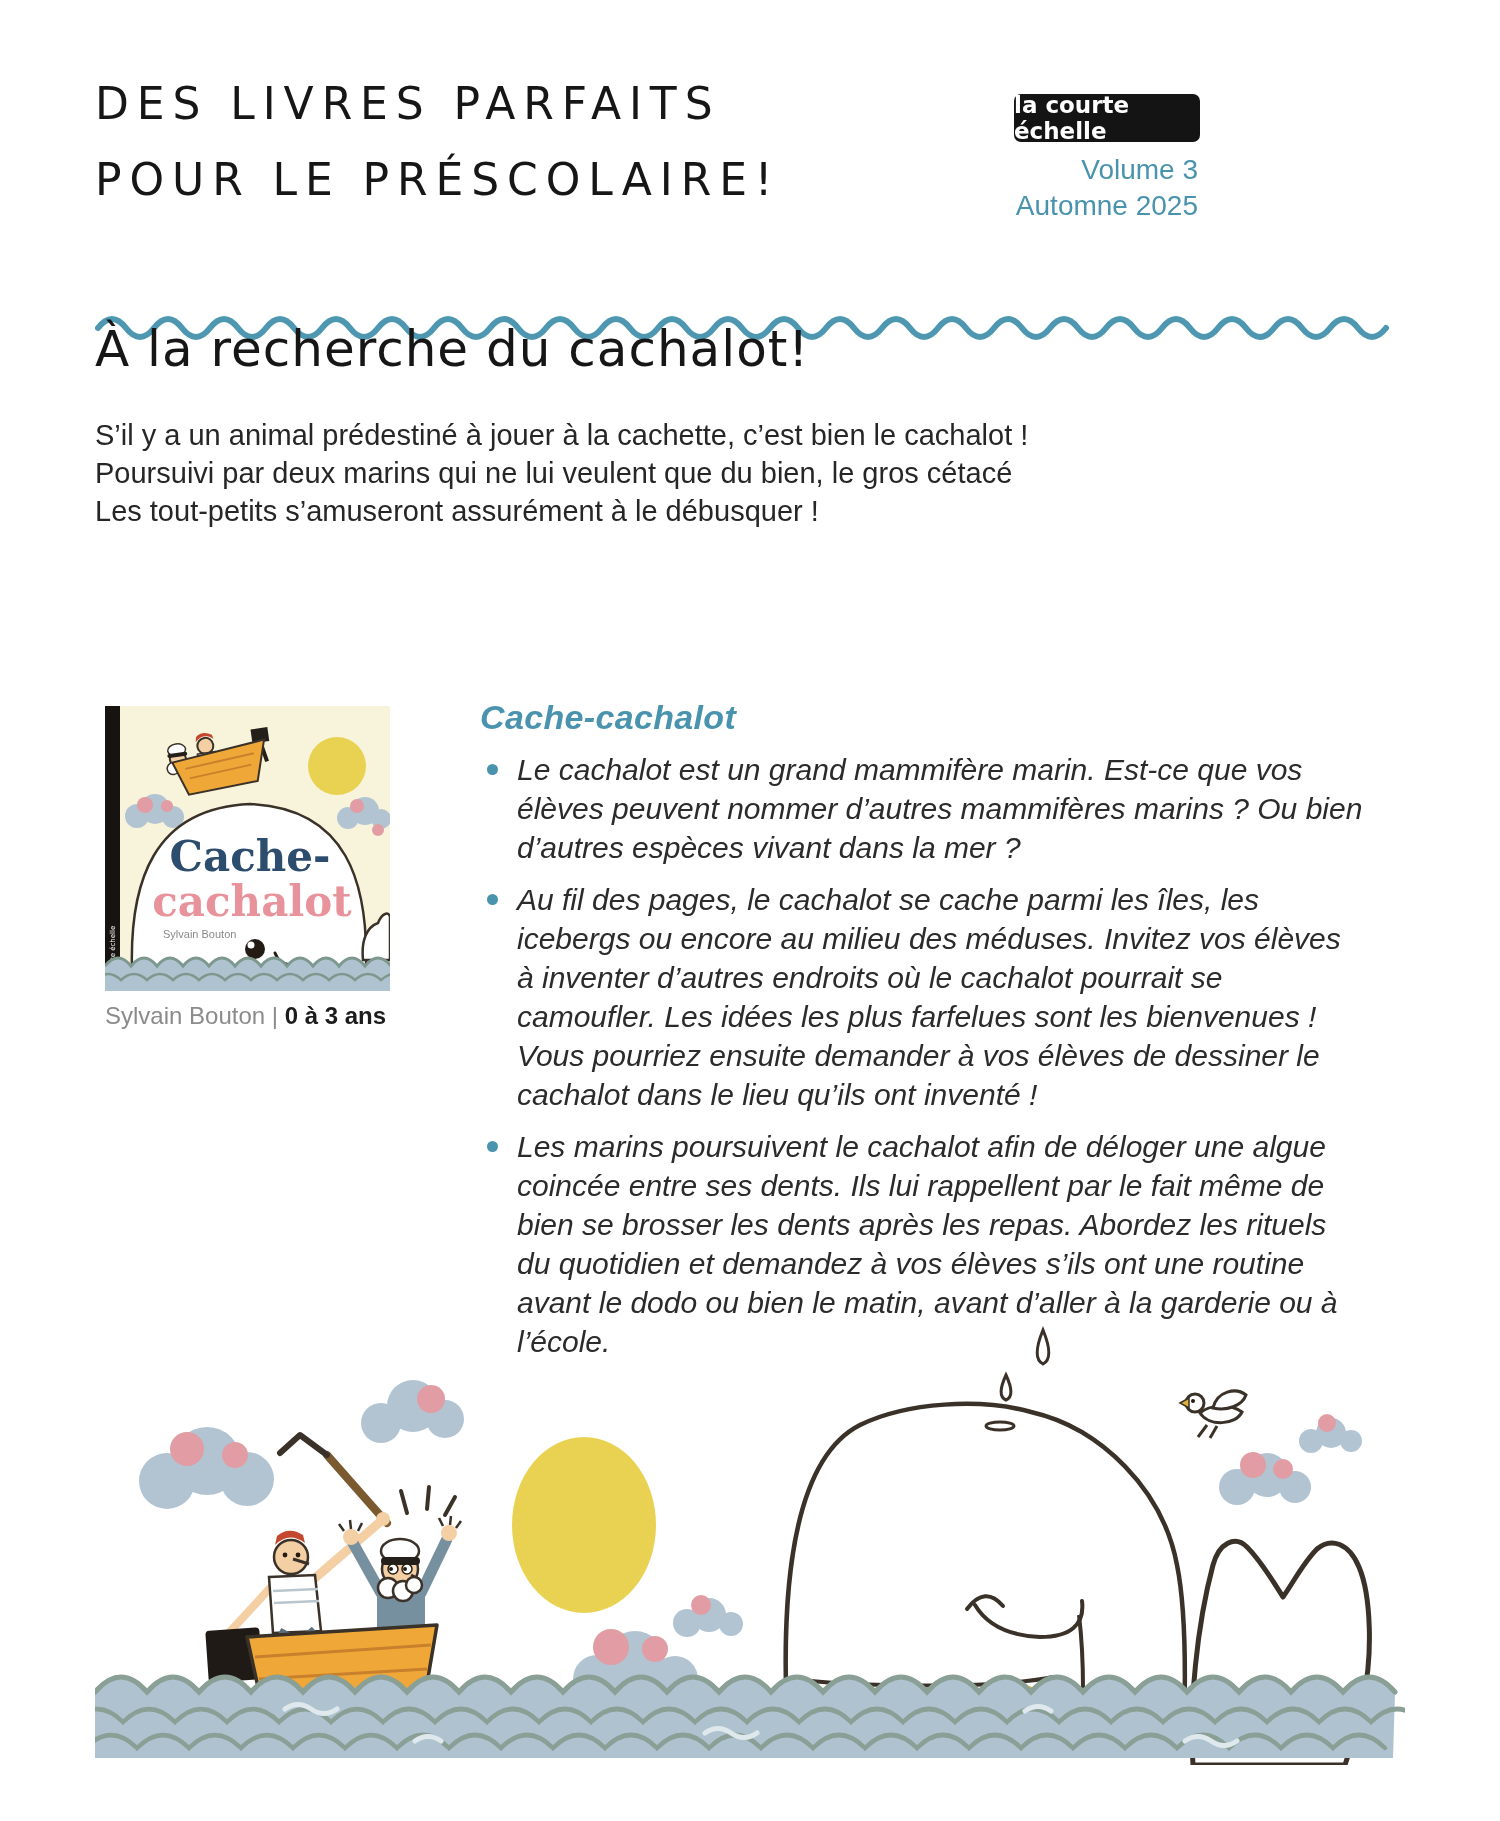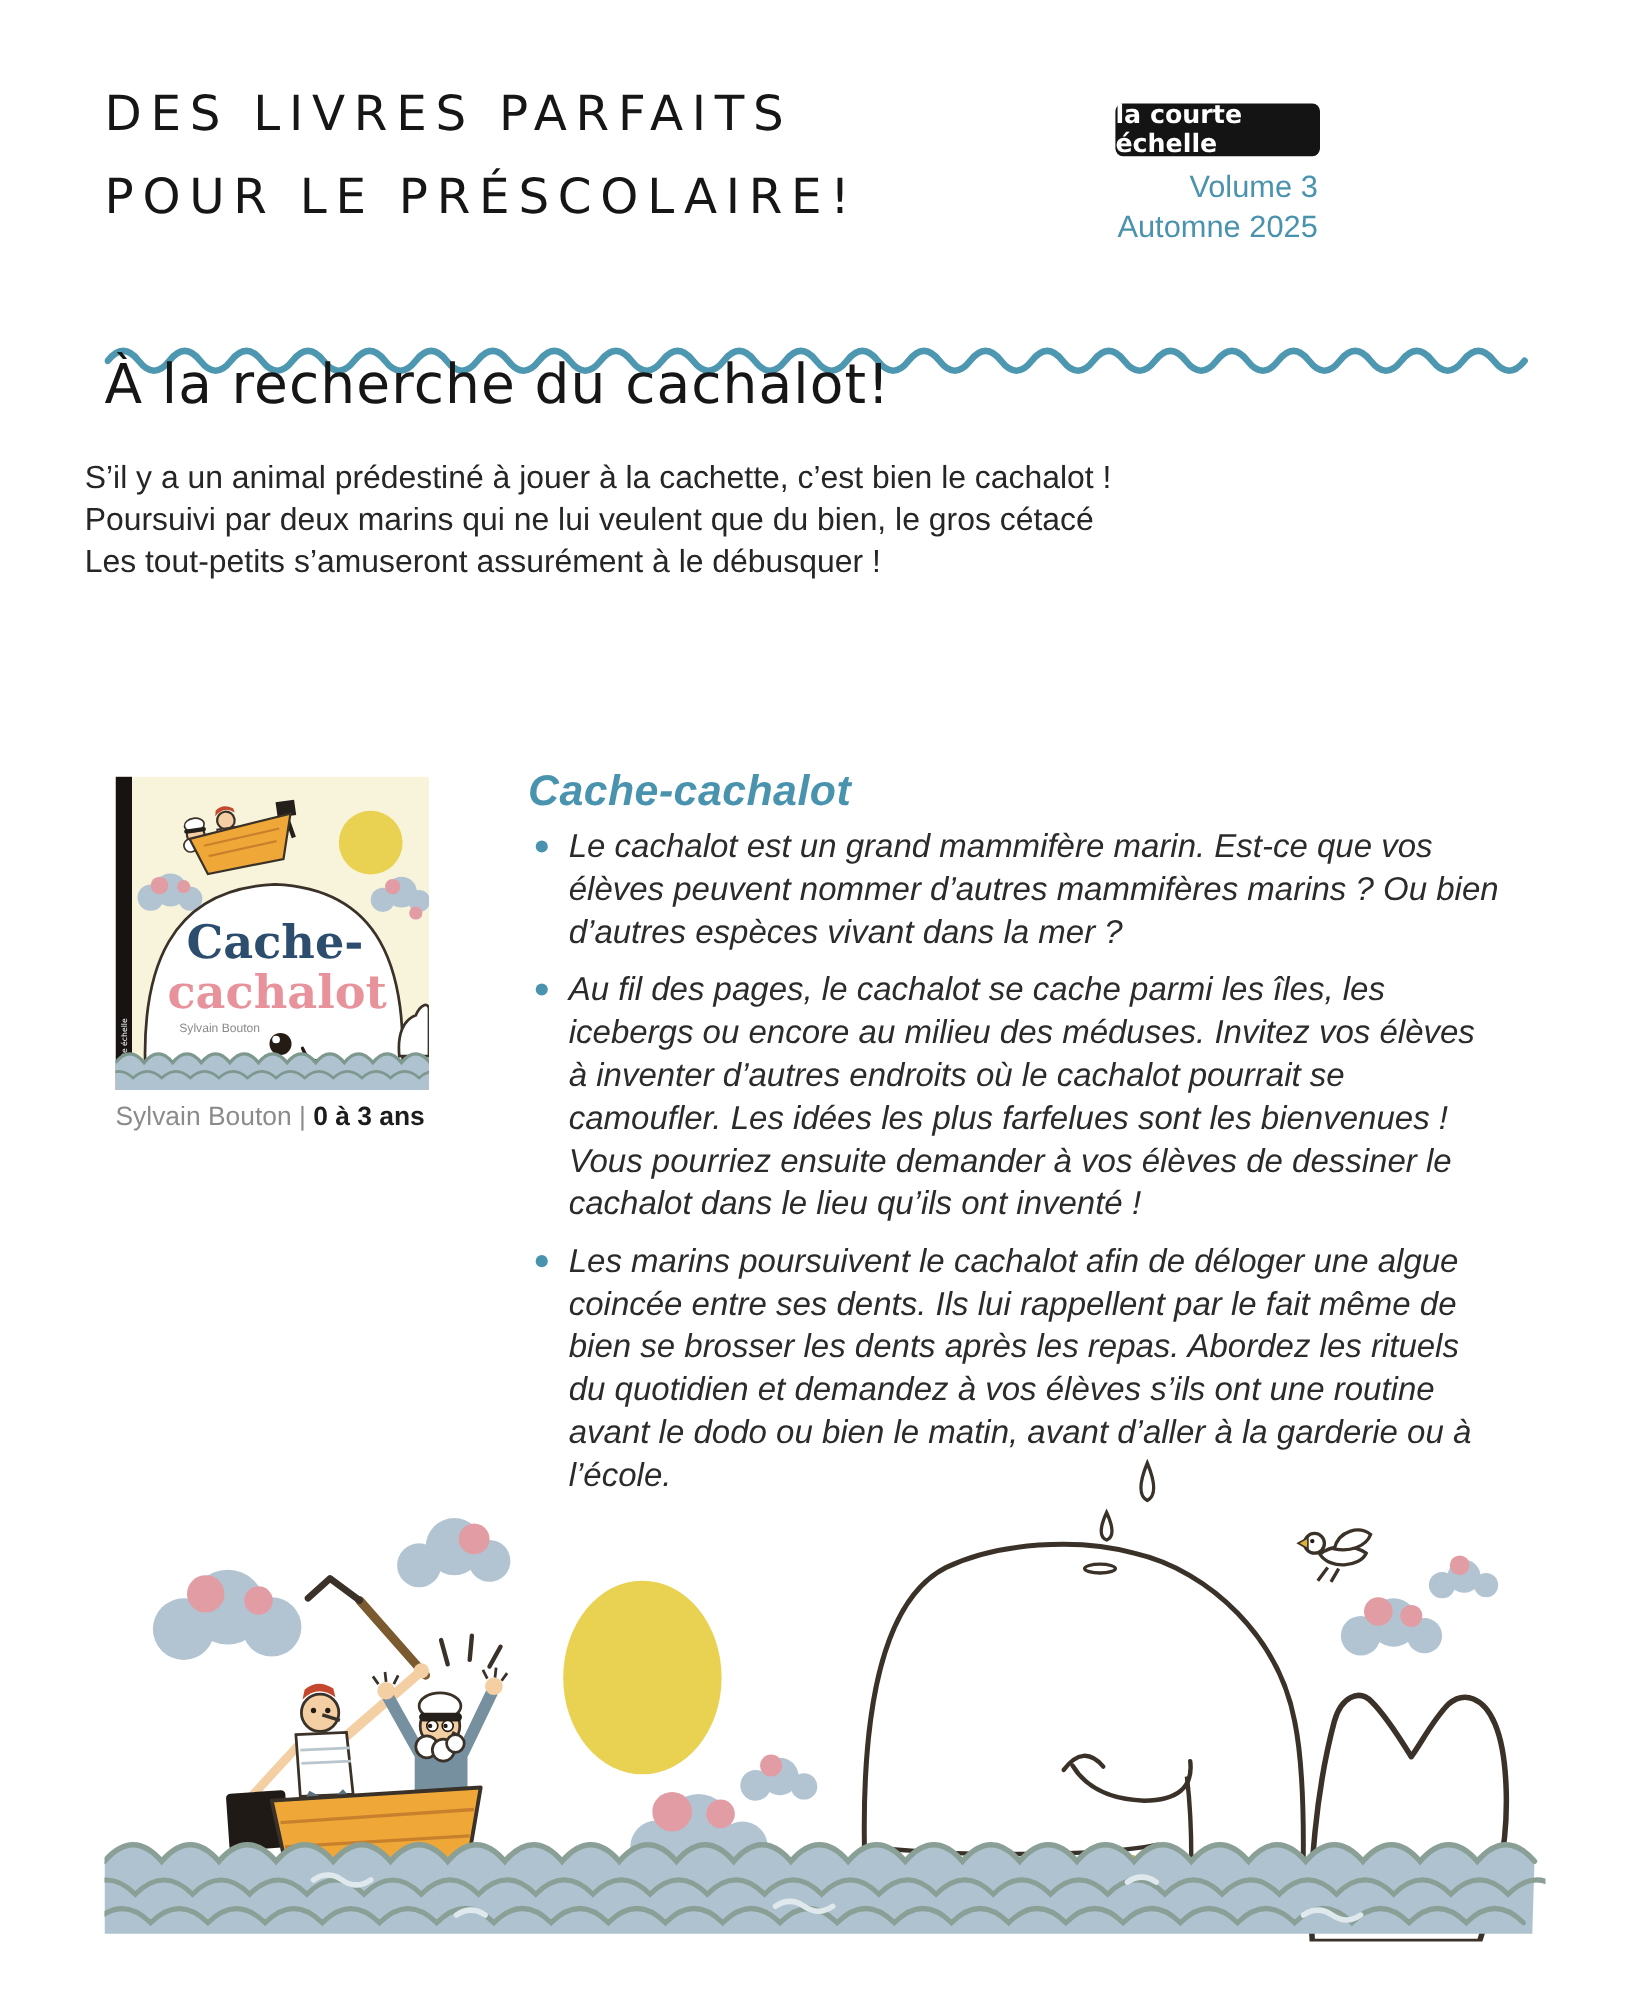--- a/index.html
+++ b/index.html
@@ -14,31 +14,31 @@
     background:#141414;border-radius:7px;display:flex;align-items:center;justify-content:center;}
   .logo span{color:#fff;font-family:"DejaVu Sans",sans-serif;font-weight:700;font-size:23px;}
   .volume-block{position:absolute;left:850px;top:152px;width:348px;text-align:right;
     color:var(--accent_teal);font-weight:400;font-size:28px;line-height:36px;}
 
   .divider{position:absolute;left:95px;top:306px;width:1310px;height:36px;}
 
   
   .article-title{position:absolute;left:95px;top:320px;color:var(--headline_black);
     font-family:"DejaVu Sans",sans-serif;font-weight:400;font-size:50px;letter-spacing:0.02em;}
-  .intro{position:absolute;left:77px;top:416px;width:1180px;color:#262626;
+  .intro{position:absolute;left:95px;top:416px;width:1180px;color:#262626;
     font-size:29px;line-height:38px;}
 
   
   .cover{position:absolute;left:105px;top:706px;width:285px;height:285px;}
   .caption{position:absolute;left:105px;top:1002px;font-size:24px;color:#8b8b8b;}
   .caption .age{color:#1c1c1c;font-weight:700;}
 
   
   .section-title{position:absolute;left:480px;top:698px;color:var(--accent_teal);
-    font-style:italic;font-weight:700;font-size:39px;letter-spacing:0.01em;}
+    font-style:italic;font-weight:700;font-size:34px;letter-spacing:0.01em;}
   .bullets{position:absolute;left:480px;top:750px;width:884px;margin:0;padding:0;list-style:none;}
   .bullets li{position:relative;padding-left:37px;margin-bottom:13px;
     font-size:30px;line-height:39px;color:#2b2b2b;font-style:italic;}
   .bullets li .dot{position:absolute;left:7px;top:14px;width:11px;height:11px;border-radius:50%;
     background:var(--accent_teal);}
 
   
   .scene{position:absolute;left:95px;top:1285px;width:1310px;height:480px;}
 
   

